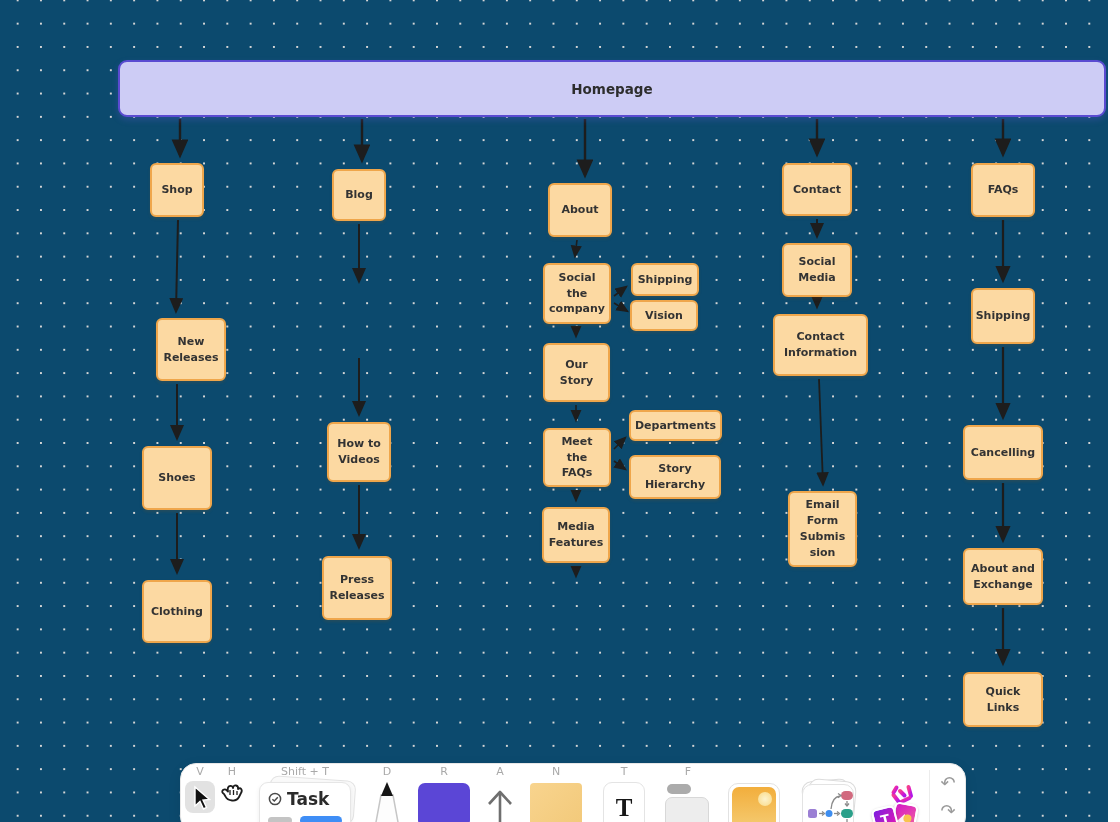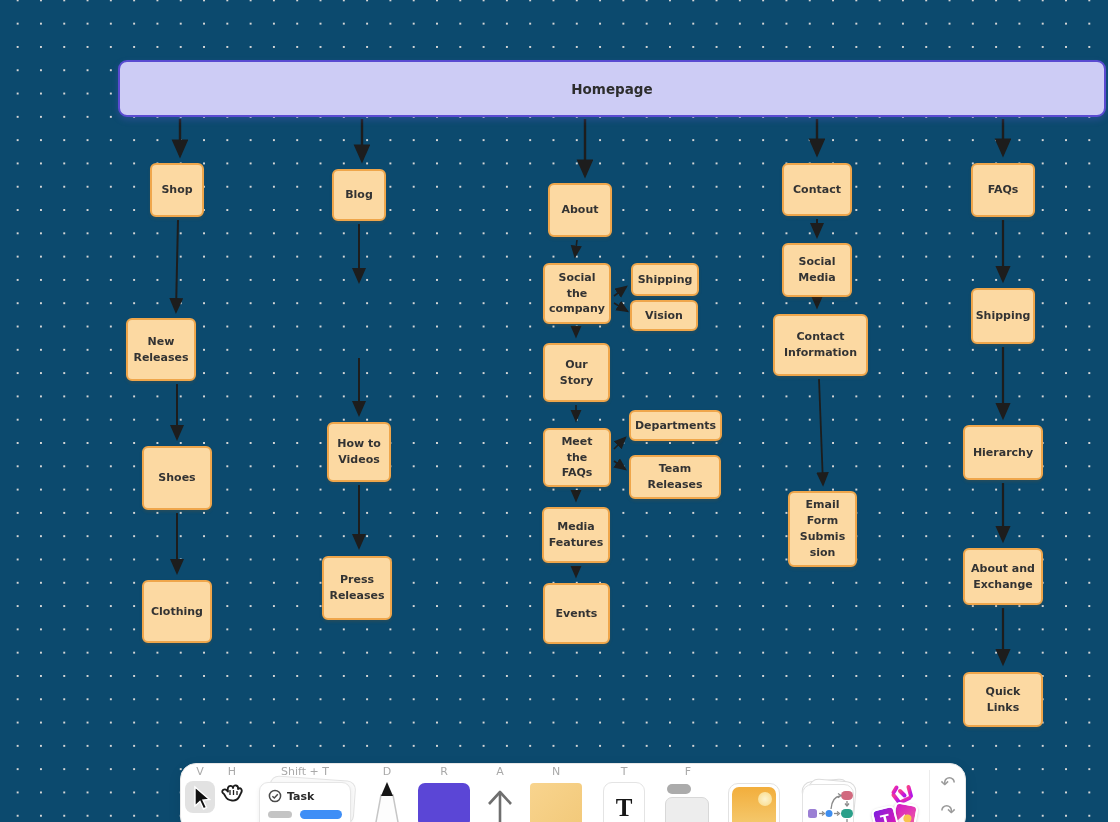--- a/index.html
+++ b/index.html
@@ -37,21 +37,21 @@
   .sel-bg { width:30px; height:32px; background:#e2e2e2; border-radius:8px;
     display:flex; align-items:center; justify-content:center; margin-top:2px; }
   .plain { margin-top:2px; display:flex; align-items:flex-start; justify-content:center; }
 
   .taskcard { position:relative; width:92px; height:46px; margin-top:3px; }
   .taskcard .back { position:absolute; left:10px; top:-4px; width:86px; height:44px;
     background:#fafafa; border:1px solid #e3e3e3; border-radius:9px; transform:rotate(4deg); }
   .taskcard .front { position:absolute; left:0; top:0; width:92px; height:50px;
     background:#fff; border:1px solid #e6e6e6; border-radius:9px;
     box-shadow:0 2px 5px rgba(0,0,0,.07); padding:6px 8px; }
-  .taskrow { display:flex; align-items:center; gap:5px; font-size:11px; font-weight:bold; color:#2b2b2b; }
+  .taskrow { display:flex; align-items:center; gap:5px; font-size:17px; font-weight:bold; color:#2b2b2b; }
   .pillrow { display:flex; align-items:center; gap:8px; margin-top:7px; }
   .pill-gray { width:26px; height:7px; border-radius:4px; background:#c4c4c4; }
   .pill-blue { width:46px; height:9px; border-radius:5px; background:var(--task-accent-blue); }
 
   .rect-tool { width:52px; height:44px; background:var(--rect-tool); border-radius:7px; margin-top:4px; }
   .note-tool { position:relative; width:52px; height:52px; margin-top:4px;
     background:linear-gradient(135deg,#f8d48e,#f2c878); border-radius:4px; overflow:hidden; }
   .note-tool svg { position:absolute; left:0; bottom:-6px; }
   .text-tool { width:42px; height:52px; margin-top:3px; background:#fff; border:1px solid #e4e4e4;
     border-radius:9px; display:flex; align-items:center; justify-content:center;
@@ -134,21 +134,21 @@
     <line class="w22" x1="1003" y1="608" x2="1003" y2="663" marker-end="url(#ah)"></line>
   </svg>
 
   <div class="banner">
     <span>Homepage</span>
   </div>
 
   <div class="note" style="left:150px;top:163px;width:54px;height:54px">
       <span>Shop</span>
     </div>
-  <div class="note" style="left:126px;top:318px;width:70px;height:63px">
+  <div class="note" style="left:156px;top:318px;width:70px;height:63px">
       <span>New Releases</span>
     </div>
   <div class="note" style="left:142px;top:446px;width:70px;height:64px">
       <span>Shoes</span>
     </div>
   <div class="note" style="left:142px;top:580px;width:70px;height:63px">
       <span>Clothing</span>
     </div>
 
   <div class="note" style="left:332px;top:169px;width:54px;height:52px">
@@ -176,28 +176,25 @@
   <div class="note pad8" style="left:543px;top:343px;width:67px;height:59px">
       <span>Our Story</span>
     </div>
   <div class="note pad10" style="left:543px;top:428px;width:68px;height:59px">
       <span>Meet the FAQs</span>
     </div>
   <div class="note" style="left:629px;top:410px;width:93px;height:31px">
       <span>Departments</span>
     </div>
   <div class="note" style="left:629px;top:455px;width:92px;height:44px">
-      <span>Team Releases</span>
+      <span>Story Hierarchy</span>
     </div>
   <div class="note" style="left:542px;top:507px;width:68px;height:56px">
       <span>Media Features</span>
     </div>
-  <div class="note" style="left:543px;top:583px;width:67px;height:61px">
-      <span>Events</span>
-    </div>
 
   <div class="note" style="left:782px;top:163px;width:70px;height:53px">
       <span>Contact</span>
     </div>
   <div class="note" style="left:773px;top:314px;width:95px;height:62px">
       <span>Contact Information</span>
     </div>
   <div class="note pad8" style="left:782px;top:243px;width:70px;height:54px">
       <span>Social Media</span>
     </div>
@@ -205,21 +202,21 @@
       <span>Email Form Submission</span>
     </div>
 
   <div class="note" style="left:971px;top:163px;width:64px;height:54px">
       <span>FAQs</span>
     </div>
   <div class="note" style="left:971px;top:288px;width:64px;height:56px">
       <span>Shipping</span>
     </div>
   <div class="note" style="left:963px;top:425px;width:80px;height:55px">
-      <span>Hierarchy</span>
+      <span>Cancelling</span>
     </div>
   <div class="note" style="left:963px;top:548px;width:80px;height:57px">
       <span>About and Exchange</span>
     </div>
   <div class="note" style="left:963px;top:672px;width:80px;height:55px">
       <span>Quick Links</span>
     </div>
 
   <div id="toolbar">
 

